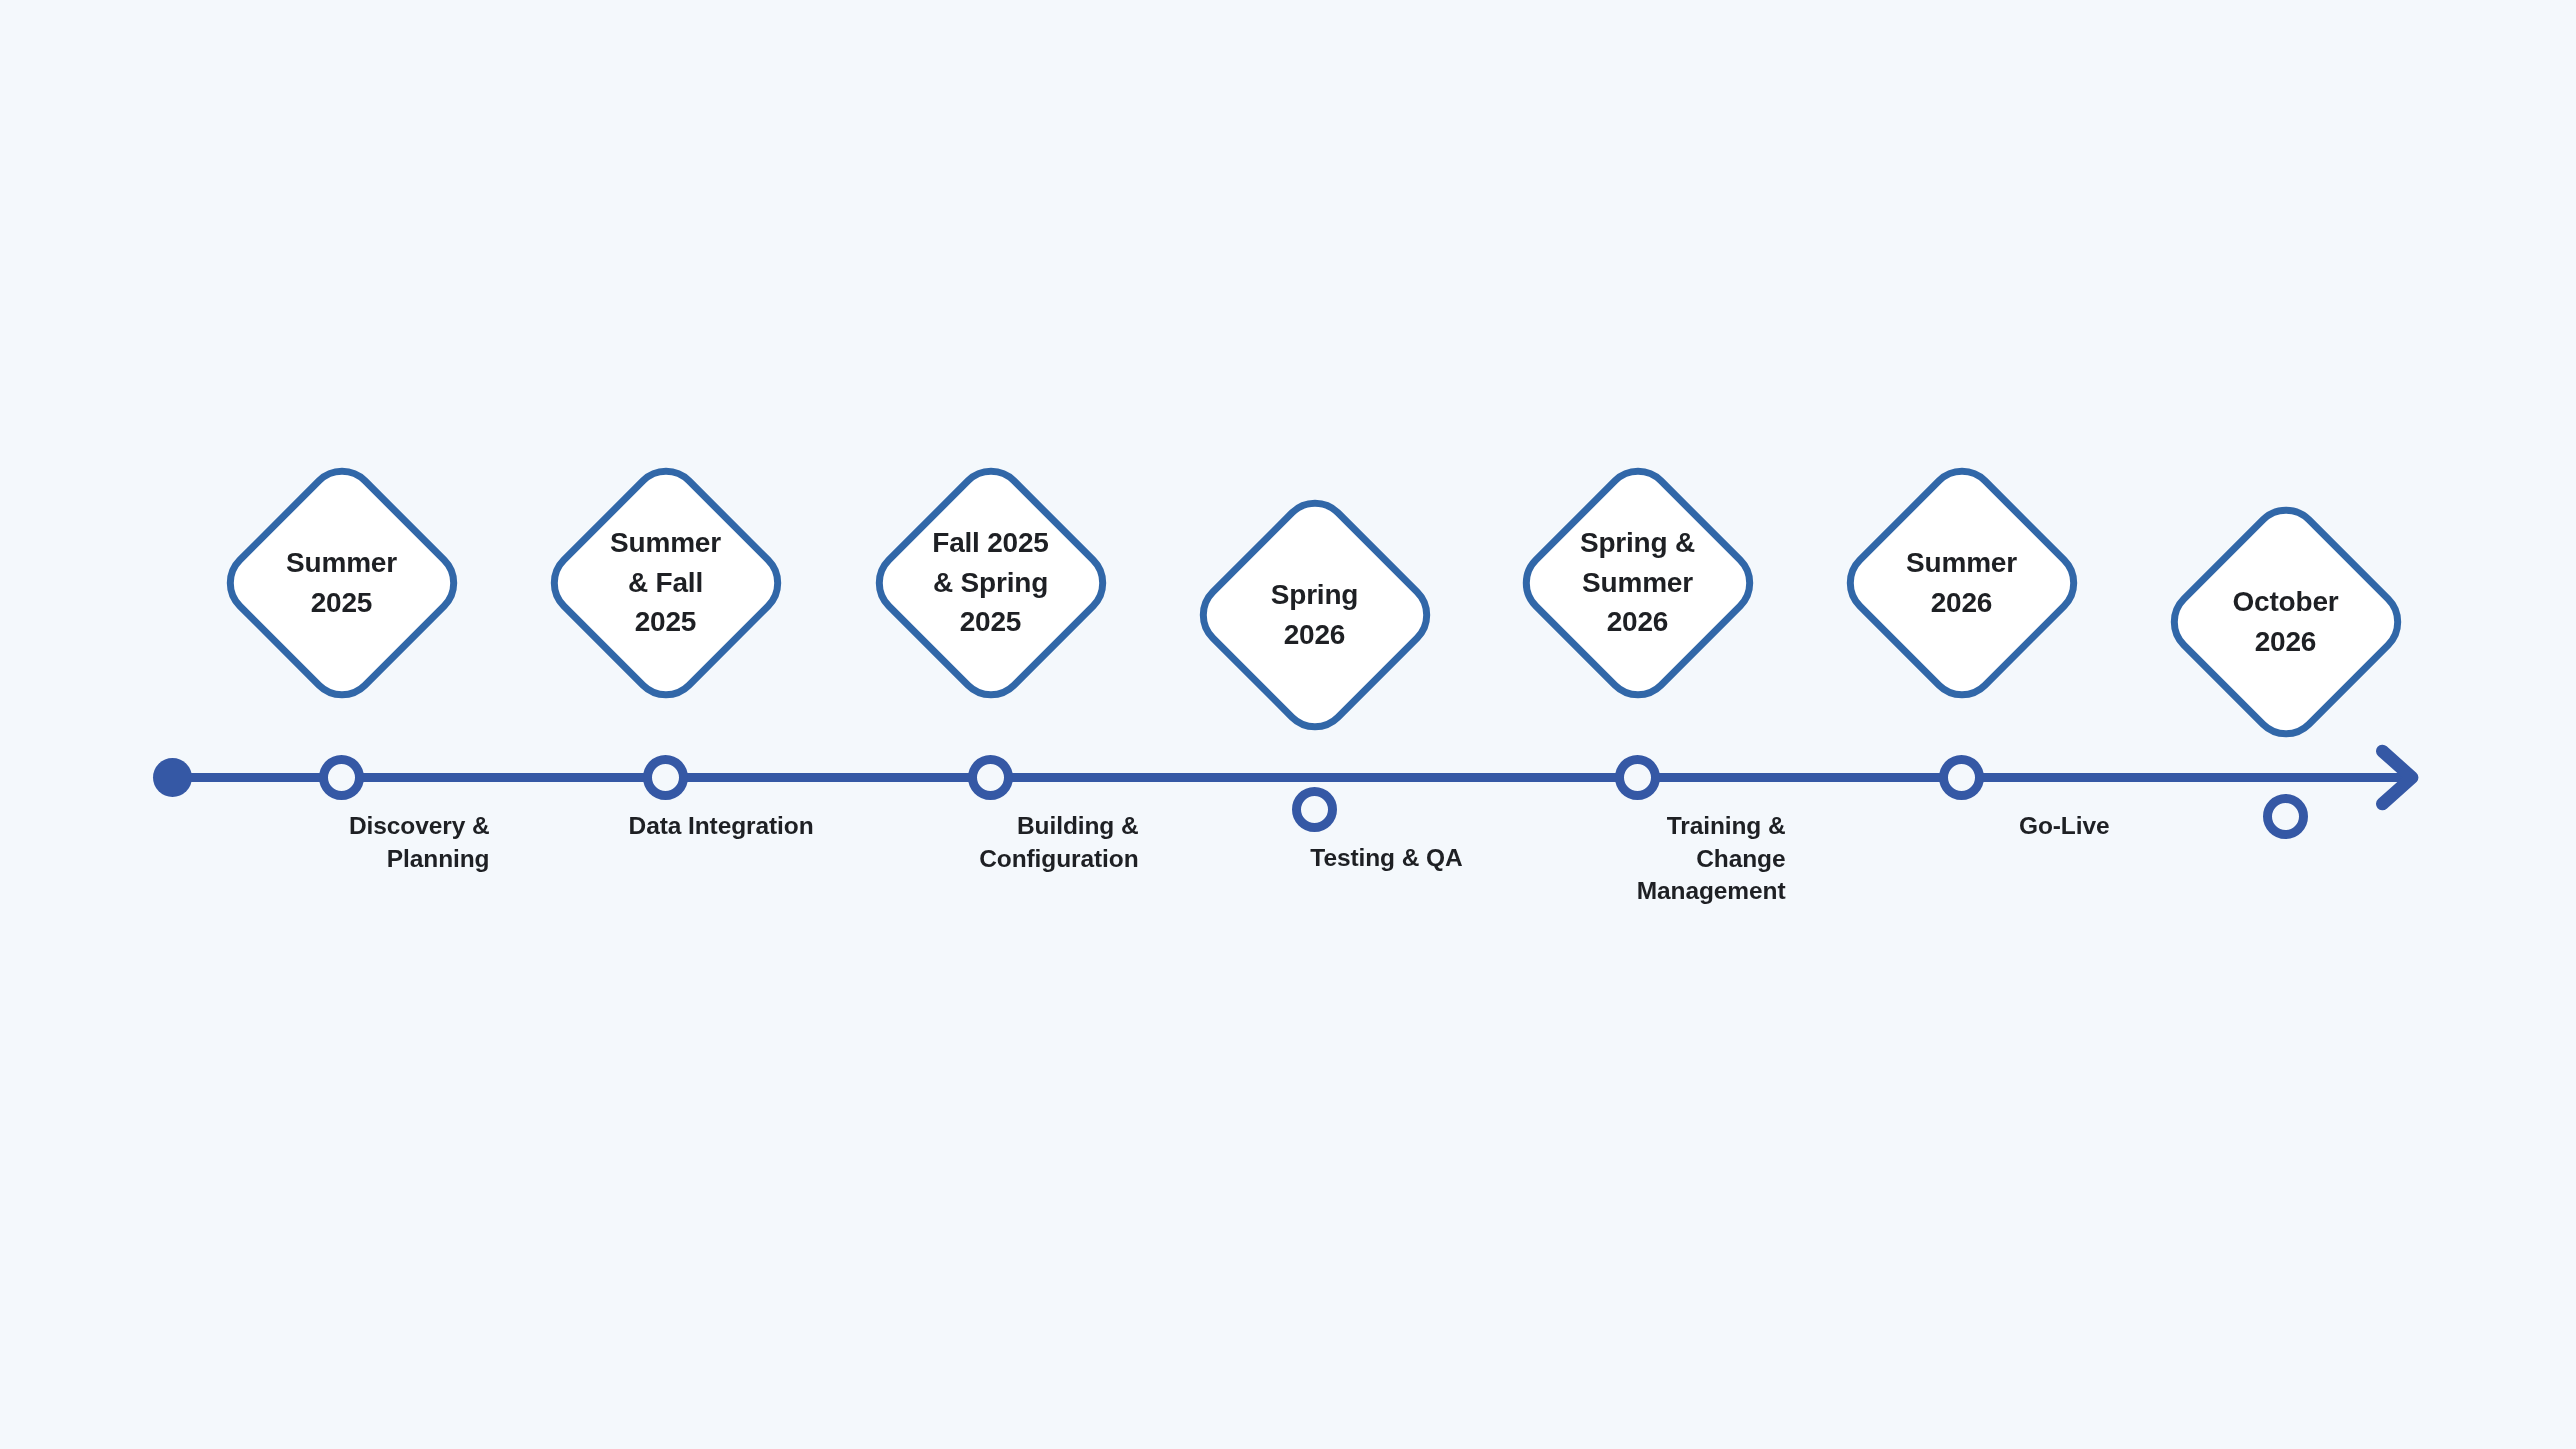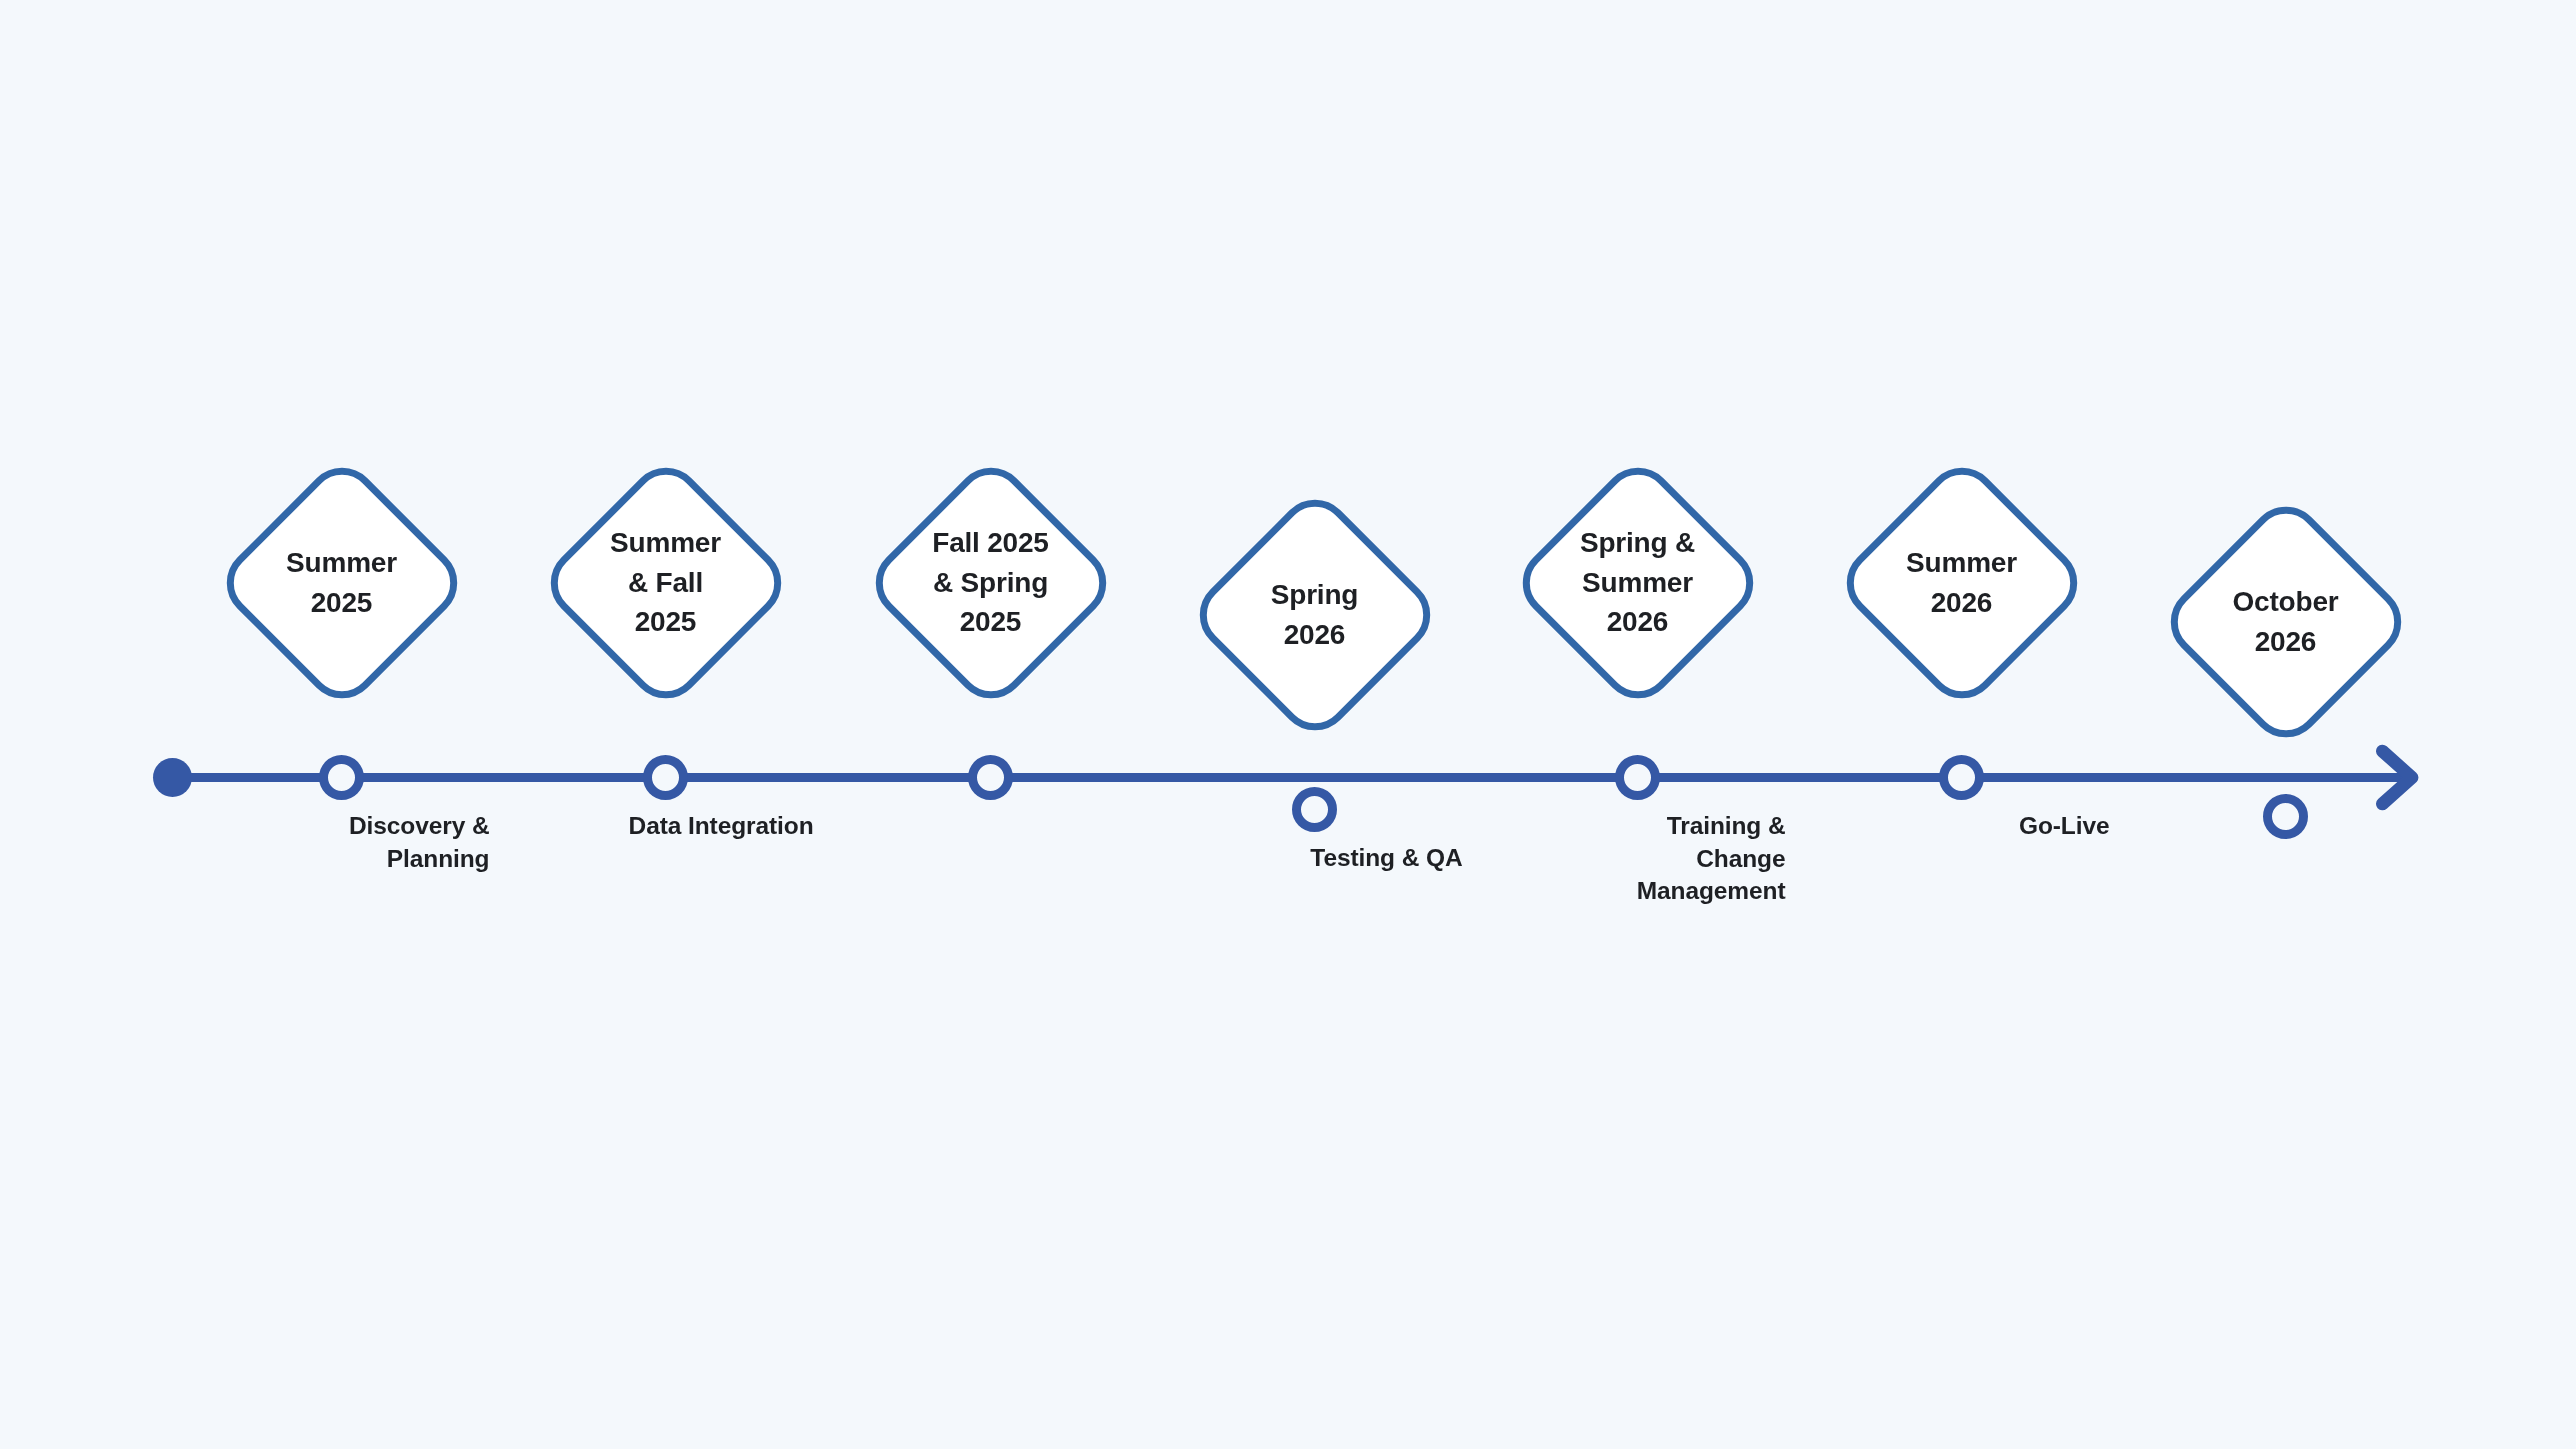--- a/index.html
+++ b/index.html
@@ -182,20 +182,24 @@
       <div class="node" style="left: 990px;">
         <div class="diamond-wrap">
           <div class="diamond-shape"></div>
           <div class="diamond-text">
             <span class="prd-line">Fall 2025</span>
             <span class="prd-line">&amp; Spring</span>
             <span class="prd-line">2025</span>
           </div>
         </div>
         <div class="node-marker"></div>
+        <div class="node-label">
+          <span class="lbl-line">Building &amp;</span>
+          <span class="lbl-line">Configuration</span>
+        </div>
       </div>
       <div class="node" style="left: 1314px; margin-top: 32px;">
         <div class="diamond-wrap">
           <div class="diamond-shape"></div>
           <div class="diamond-text">
             <span class="prd-line">Spring</span>
             <span class="prd-line">2026</span>
           </div>
         </div>
         <div class="node-marker"></div>

